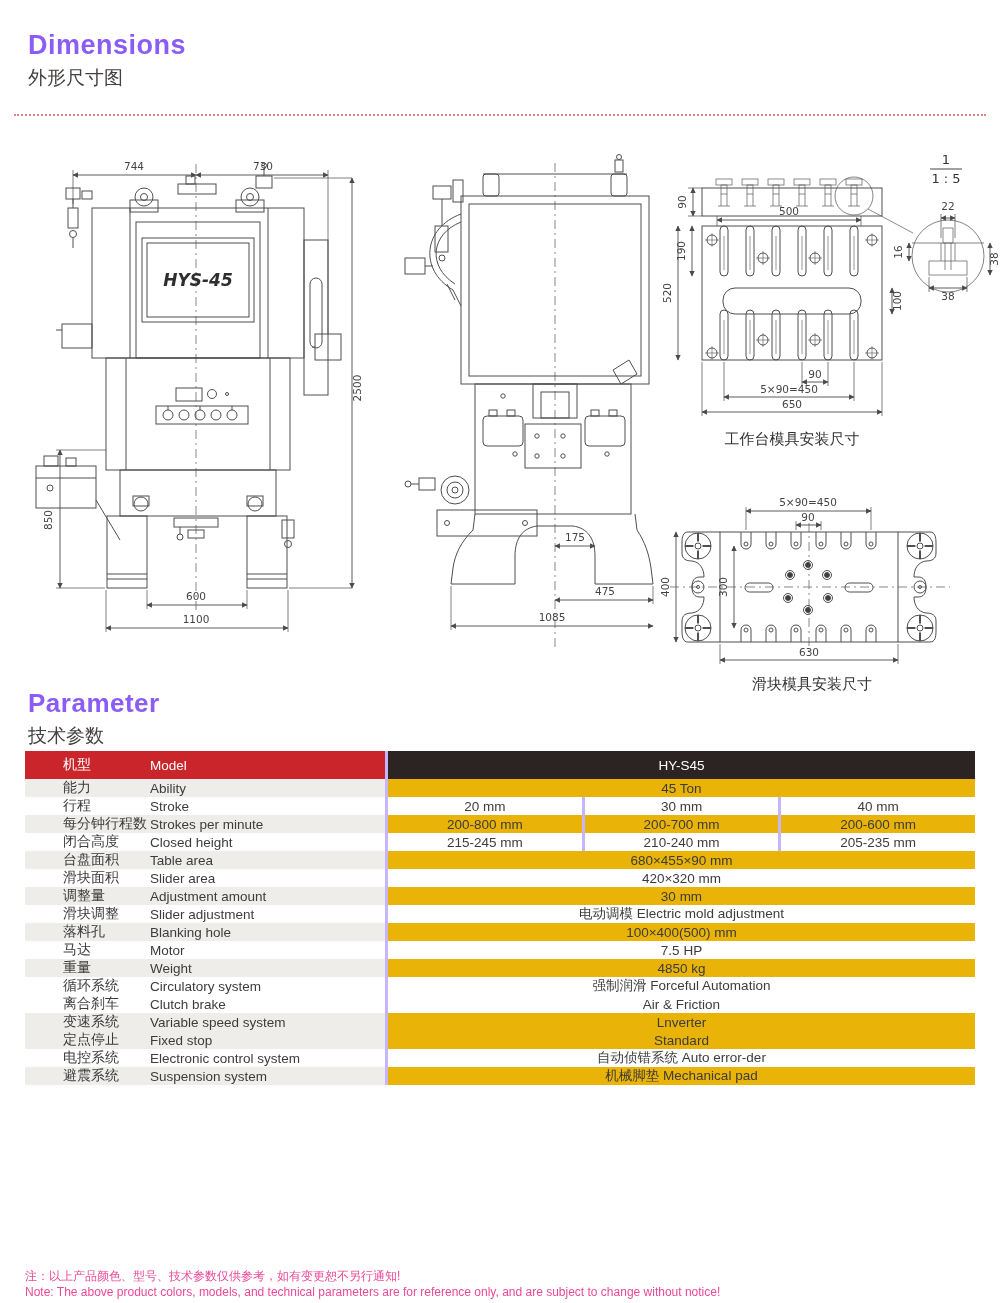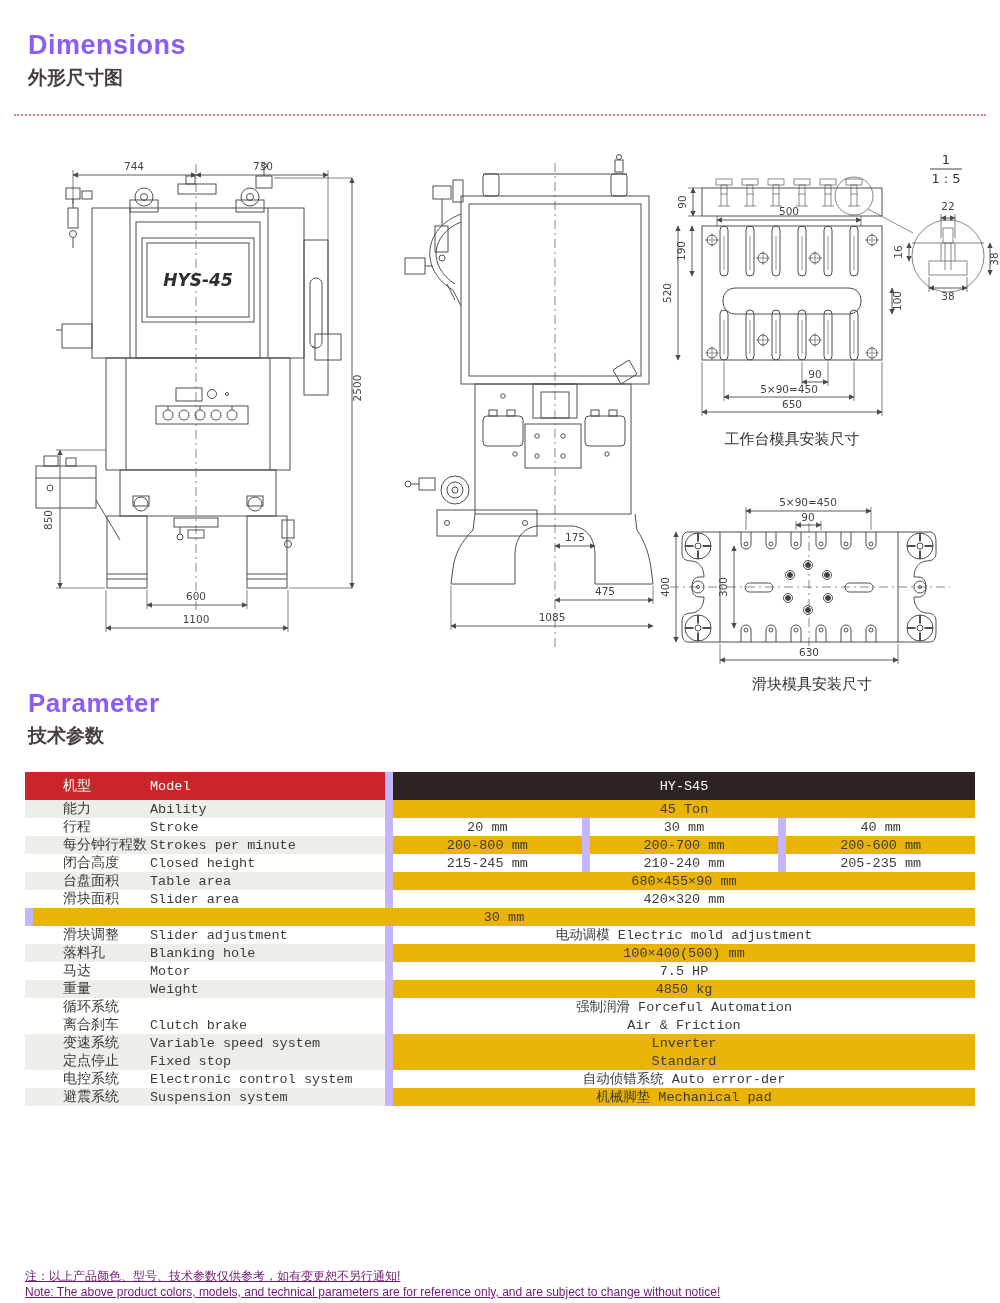--- a/index.html
+++ b/index.html
@@ -1,41 +1,41 @@
 <!DOCTYPE html>
 <html><head>
 <meta charset="utf-8">
 <style>
   html,body{margin:0;padding:0;background:#fff;}
   body{width:1000px;height:1303px;position:relative;font-family:"Liberation Sans","DejaVu Sans",sans-serif;color:#3c3c3c;overflow:hidden;}
   .abs{position:absolute;}
   .title-en{font-size:27px;font-weight:bold;color:#8b5cf6;letter-spacing:0.5px;}
-  .title-zh{font-size:19px;font-weight:bold;color:#45403f;margin-top:4px;}
+  .title-zh{font-size:19px;font-weight:normal;color:#45403f;margin-top:4px;}
   .dotline{border-top:2px dotted #e28087;height:0;}
   svg text{font-family:"DejaVu Sans","Liberation Sans",sans-serif;}
   .dl{fill:#444;font-size:10.5px;}
   .cap{fill:#333;font-size:15px;font-family:"DejaVu Sans","Liberation Sans",sans-serif;}
   .mech{stroke:#4f4f4f;fill:none;stroke-width:1;}
   .thin{stroke:#5a5a5a;fill:none;stroke-width:0.7;}
   .dim{stroke:#4a4a4a;stroke-width:0.9;fill:none;}
   .ext{stroke:#4a4a4a;stroke-width:0.7;fill:none;}
   .cl{stroke:#6a6a6a;stroke-width:0.8;stroke-dasharray:9 4 2 4;fill:none;}
   
-  .param-table{position:absolute;left:25px;top:772px;width:950px;font-size:13.5px;font-family:Liberation Mono, monospace;}
+  .param-table{position:absolute;left:25px;top:751px;width:950px;font-size:13.5px;}
   .trow{display:flex;height:18px;align-items:stretch;}
   .trow.thead{height:28px;color:#fff;font-size:13.5px;}
   .lg{display:flex;width:360px;flex:none;}
   .c-zh{width:125px;padding-left:38px;box-sizing:border-box;display:flex;align-items:center;font-size:14px;}
   .c-en{flex:1;display:flex;align-items:center;}
-  .c-val{flex:1;display:flex;align-items:center;justify-content:center;border-left:8px solid #c4b5fd;box-sizing:border-box;}
+  .c-val{flex:1;display:flex;align-items:center;justify-content:center;border-left:3px solid #c4b5fd;box-sizing:border-box;}
   .thead .lg{background:#c9252b;}
   .thead .c-val{background:#2b2422;}
   .gray .lg{background:#efedea;}
   .gray .c-val{background:#eab308;}
-  .notes{position:absolute;left:25px;top:1268px;font-size:12px;color:#701a75;line-height:16px;text-decoration:underline;}
+  .notes{position:absolute;left:25px;top:1268px;font-size:12px;color:#ec4899;line-height:16px;}
 </style>
 </head>
 <body>
 
 <div class="abs" style="left:28px;top:30px;">
   <div class="title-en">Dimensions</div>
   <div class="title-zh">外形尺寸图</div>
 </div>
 <div class="abs dotline" style="left:14px;top:114px;width:972px;"></div>
 
@@ -557,20 +557,24 @@
         <div class="c-val">680×455×90 mm</div>
       </div>
       <div class="trow">
         <div class="lg">
           <div class="c-zh">滑块面积</div>
           <div class="c-en">Slider area</div>
         </div>
         <div class="c-val">420×320 mm</div>
       </div>
       <div class="trow gray">
+        <div class="lg">
+          <div class="c-zh">调整量</div>
+          <div class="c-en">Adjustment amount</div>
+        </div>
         <div class="c-val">30 mm</div>
       </div>
       <div class="trow">
         <div class="lg">
           <div class="c-zh">滑块调整</div>
           <div class="c-en">Slider adjustment</div>
         </div>
         <div class="c-val">电动调模 Electric mold adjustment</div>
       </div>
       <div class="trow gray">
@@ -590,20 +594,21 @@
       <div class="trow gray">
         <div class="lg">
           <div class="c-zh">重量</div>
           <div class="c-en">Weight</div>
         </div>
         <div class="c-val">4850 kg</div>
       </div>
       <div class="trow">
         <div class="lg">
           <div class="c-zh">循环系统</div>
+          <div class="c-en">Circulatory system</div>
         </div>
         <div class="c-val">强制润滑 Forceful Automation</div>
       </div>
       <div class="trow">
         <div class="lg">
           <div class="c-zh">离合刹车</div>
           <div class="c-en">Clutch brake</div>
         </div>
         <div class="c-val">Air &amp; Friction</div>
       </div>

